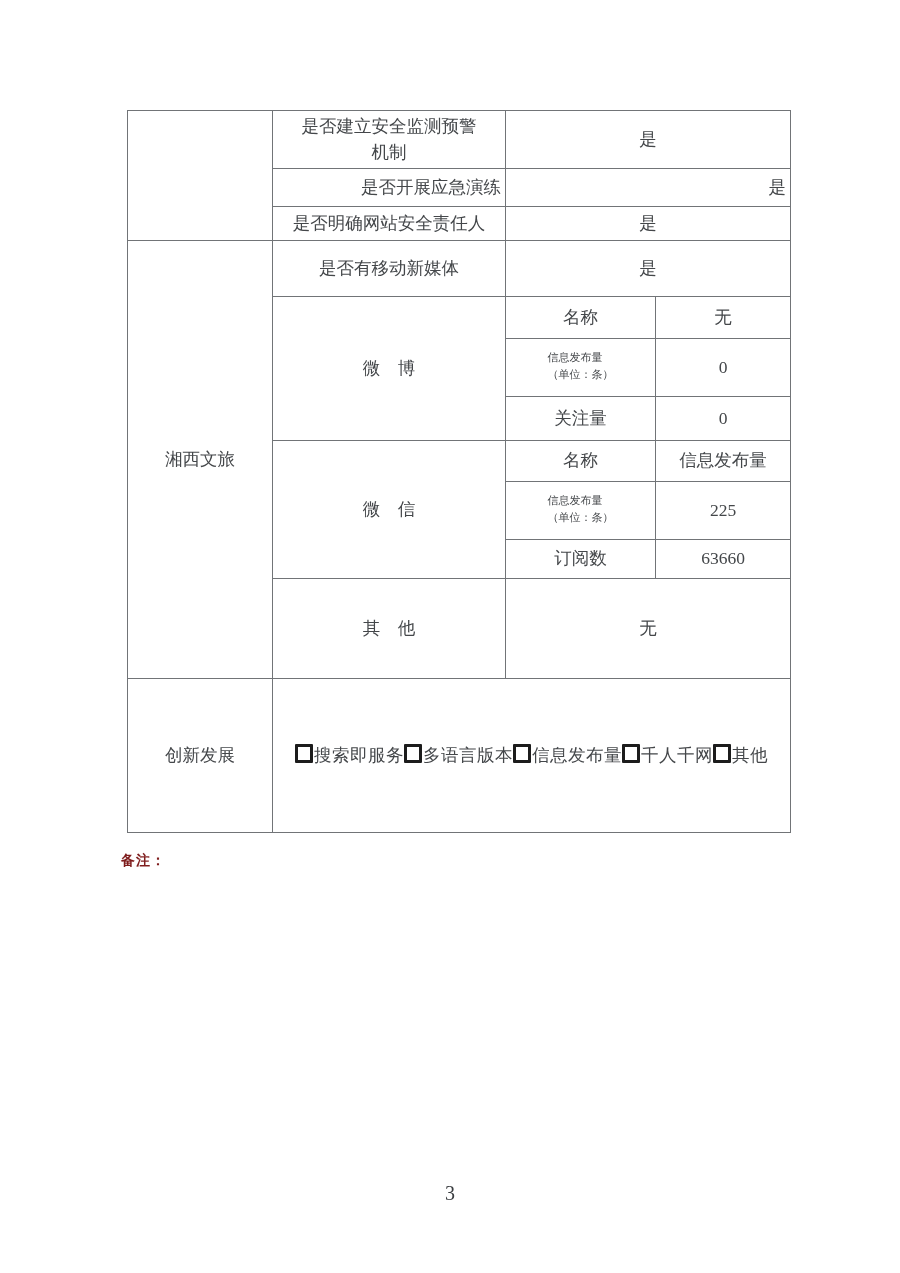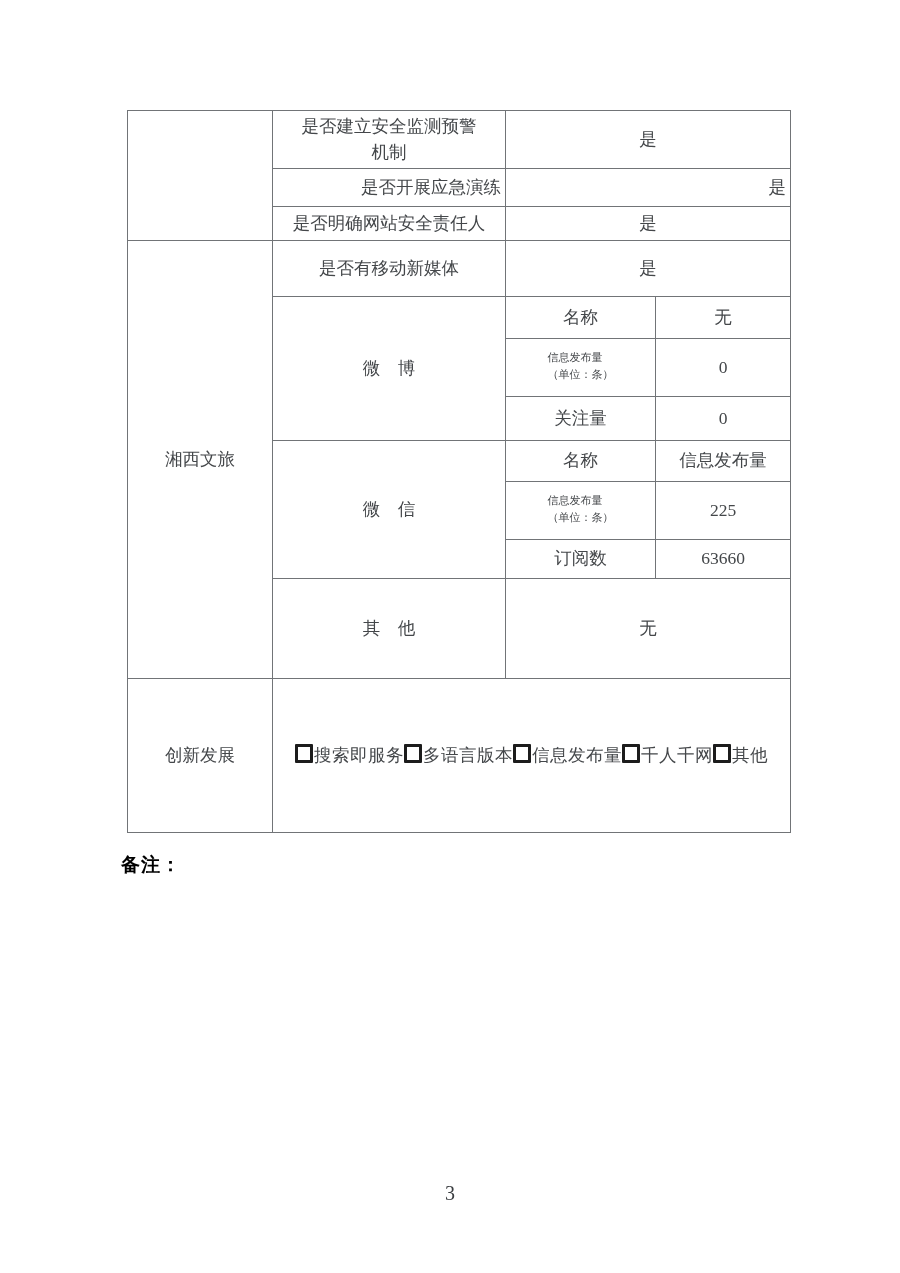--- a/index.html
+++ b/index.html
@@ -53,21 +53,21 @@
   .cb{
     display:inline-block;width:12px;height:13px;
     border:3px solid #1c1c1c;border-radius:1px;
     position:relative;top:2px;margin-right:1px;background:#fff;
   }
   .opt{white-space:nowrap;}
 
   .notes{
     position:absolute;left:121px;top:852px;
     font-family:Liberation Sans, sans-serif;
-    font-weight:700;font-size:19px;color:#000000;letter-spacing:1px;
+    font-weight:700;font-size:14px;color:#7f1d1d;letter-spacing:1px;
   }
   .pageno{
     position:absolute;left:0;top:1182px;width:900px;
     text-align:center;font-size:20px;color:#3a3d40;
   }
 </style>
 </head>
 <body>
 
 <div class="page">

